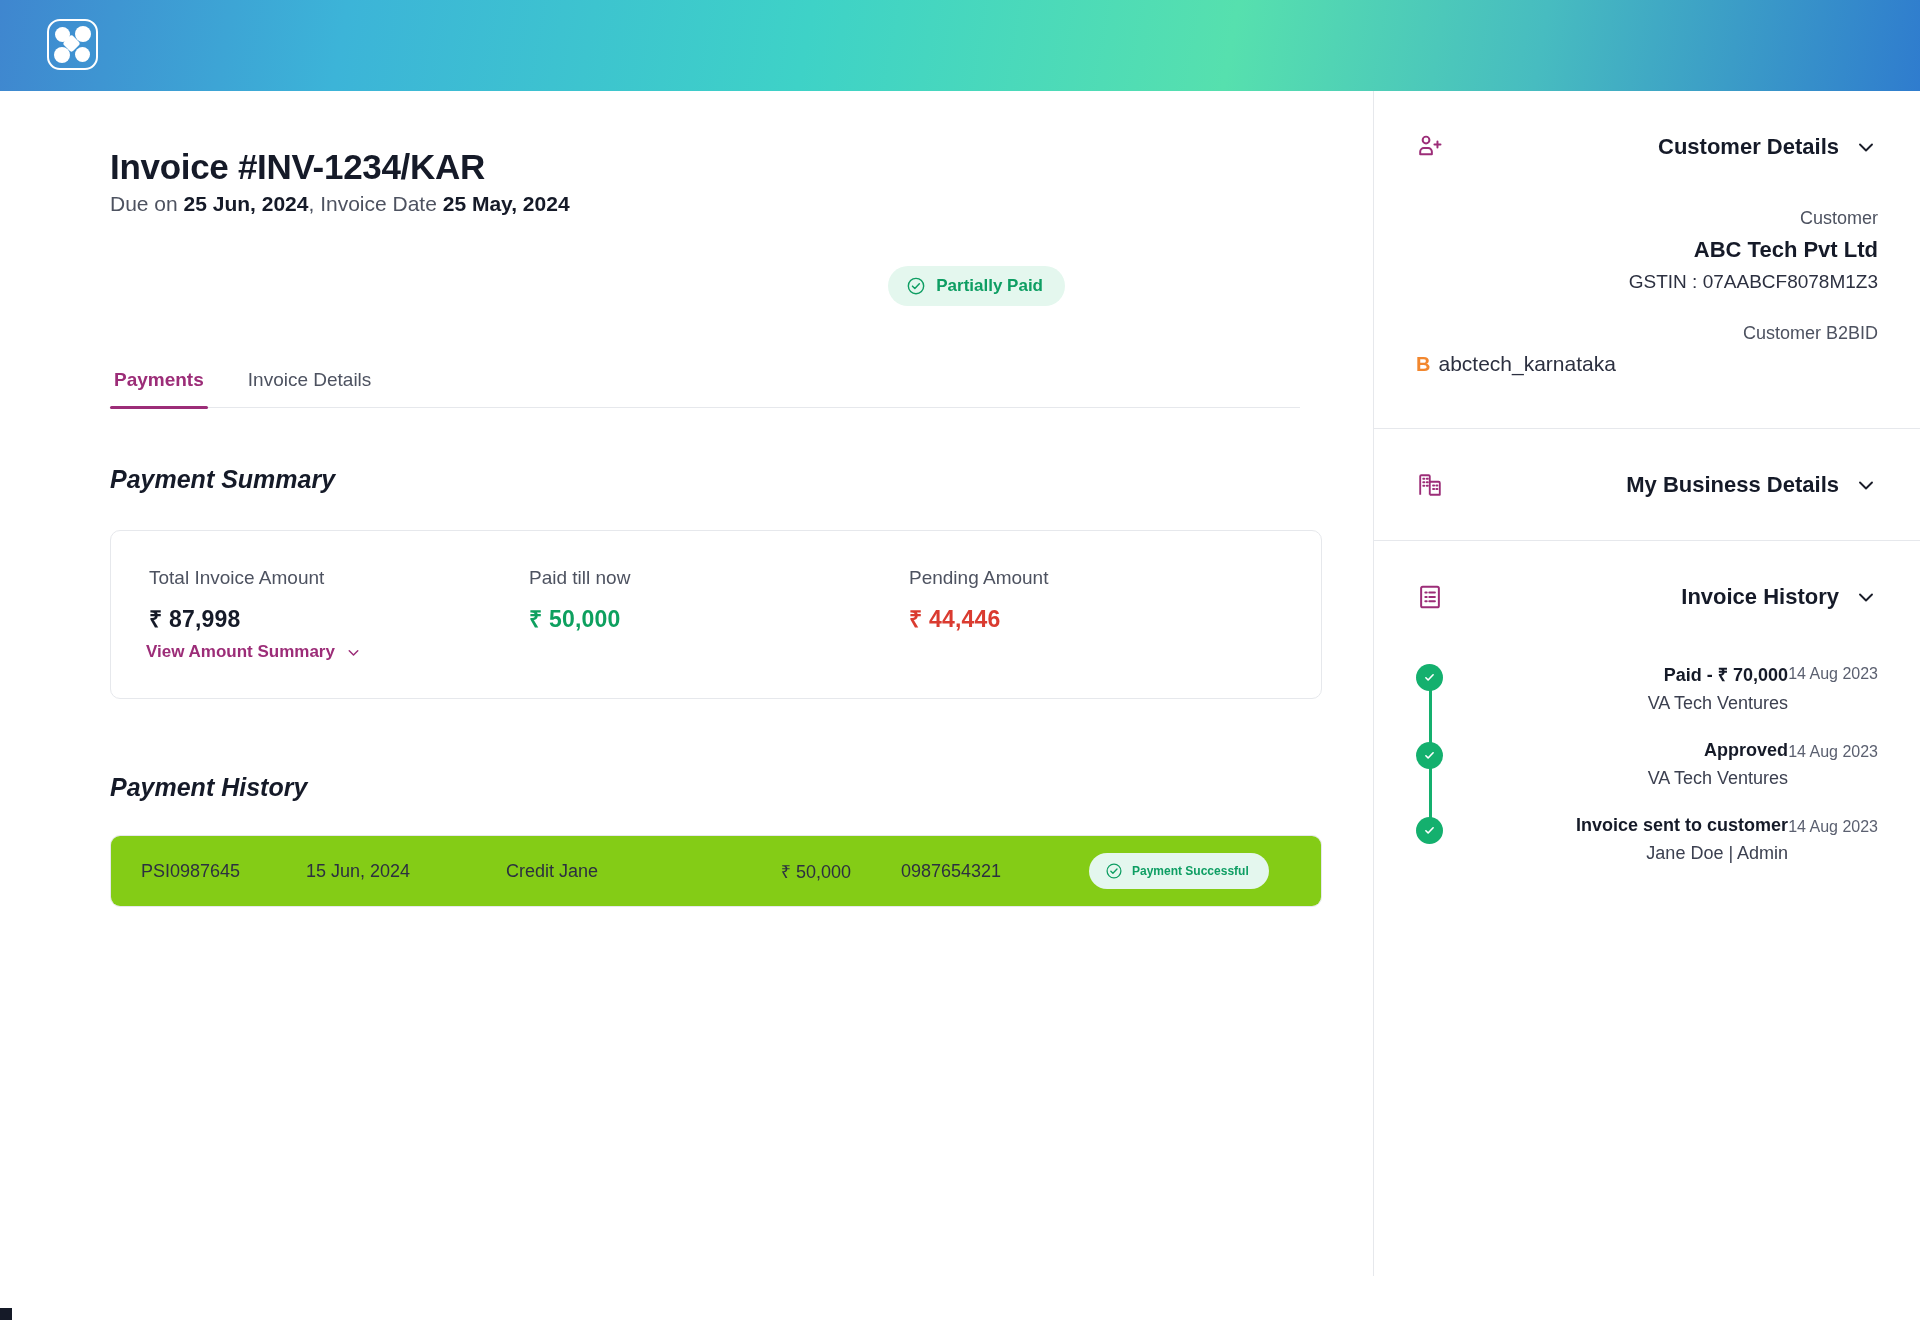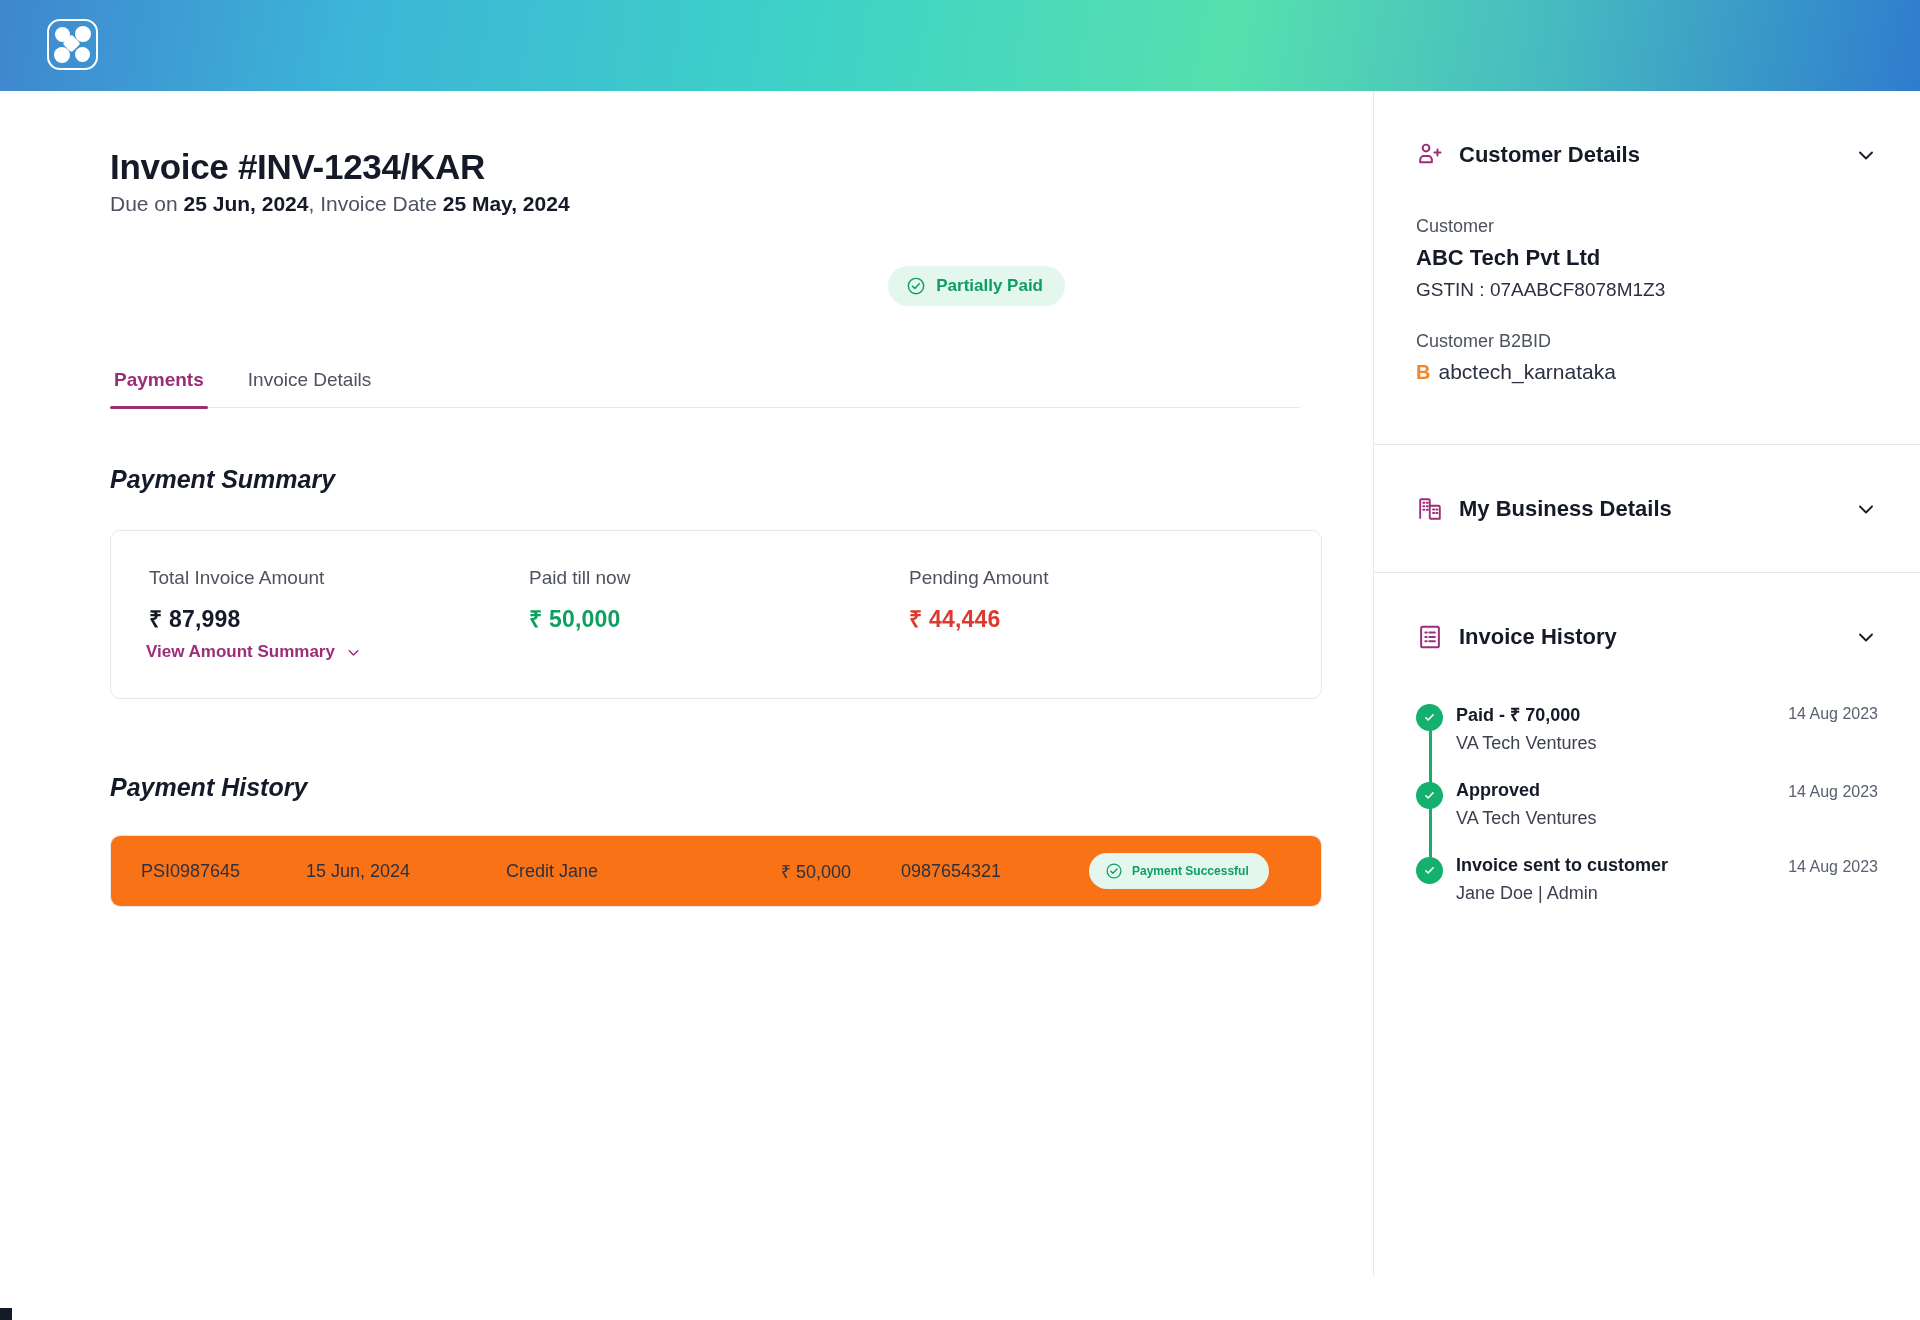--- a/index.html
+++ b/index.html
@@ -220,21 +220,21 @@
     border-radius: 10px;
     overflow: hidden;
     background: #ffffff;
   }
   .thead, .trow { display: flex; align-items: center; }
   .thead {
     background: #f7f8fa;
     height: 62px;
     border-bottom: 1px solid #e6e8ec;
   }
-  .trow { height: 70px; background: #f97316; }
+  .trow { height: 70px; background: #84cc16; }
 
   .th, .td { font-size: 18px; padding: 0 10px; }
   .th { font-weight: 700; color: #151a28; }
   .td { color: #2c3040; }
 
   .c-id     { width: 185px; padding-left: 30px; }
   .c-date   { width: 200px; }
   .c-method { width: 240px; }
   .c-amt    { width: 125px; text-align: right; }
   .c-utr    { width: 190px; padding-left: 40px; }
@@ -249,21 +249,21 @@
     padding: 9px 20px 9px 16px;
   }
   .chip-success .lbl {
     font-size: 12px;
     font-weight: 700;
     color: #0e9e63;
     white-space: nowrap;
   }
 
   
-  .panel { position: relative; padding: 16px 42px; }
+  .panel { position: relative; padding: 8px 42px; text-align: right; }
   .panel-head {
     display: flex;
     align-items: center;
     gap: 15px;
     height: 95px;
     cursor: pointer;
   }
   .panel-head .ptitle {
     font-size: 22px;
     font-weight: 700;

